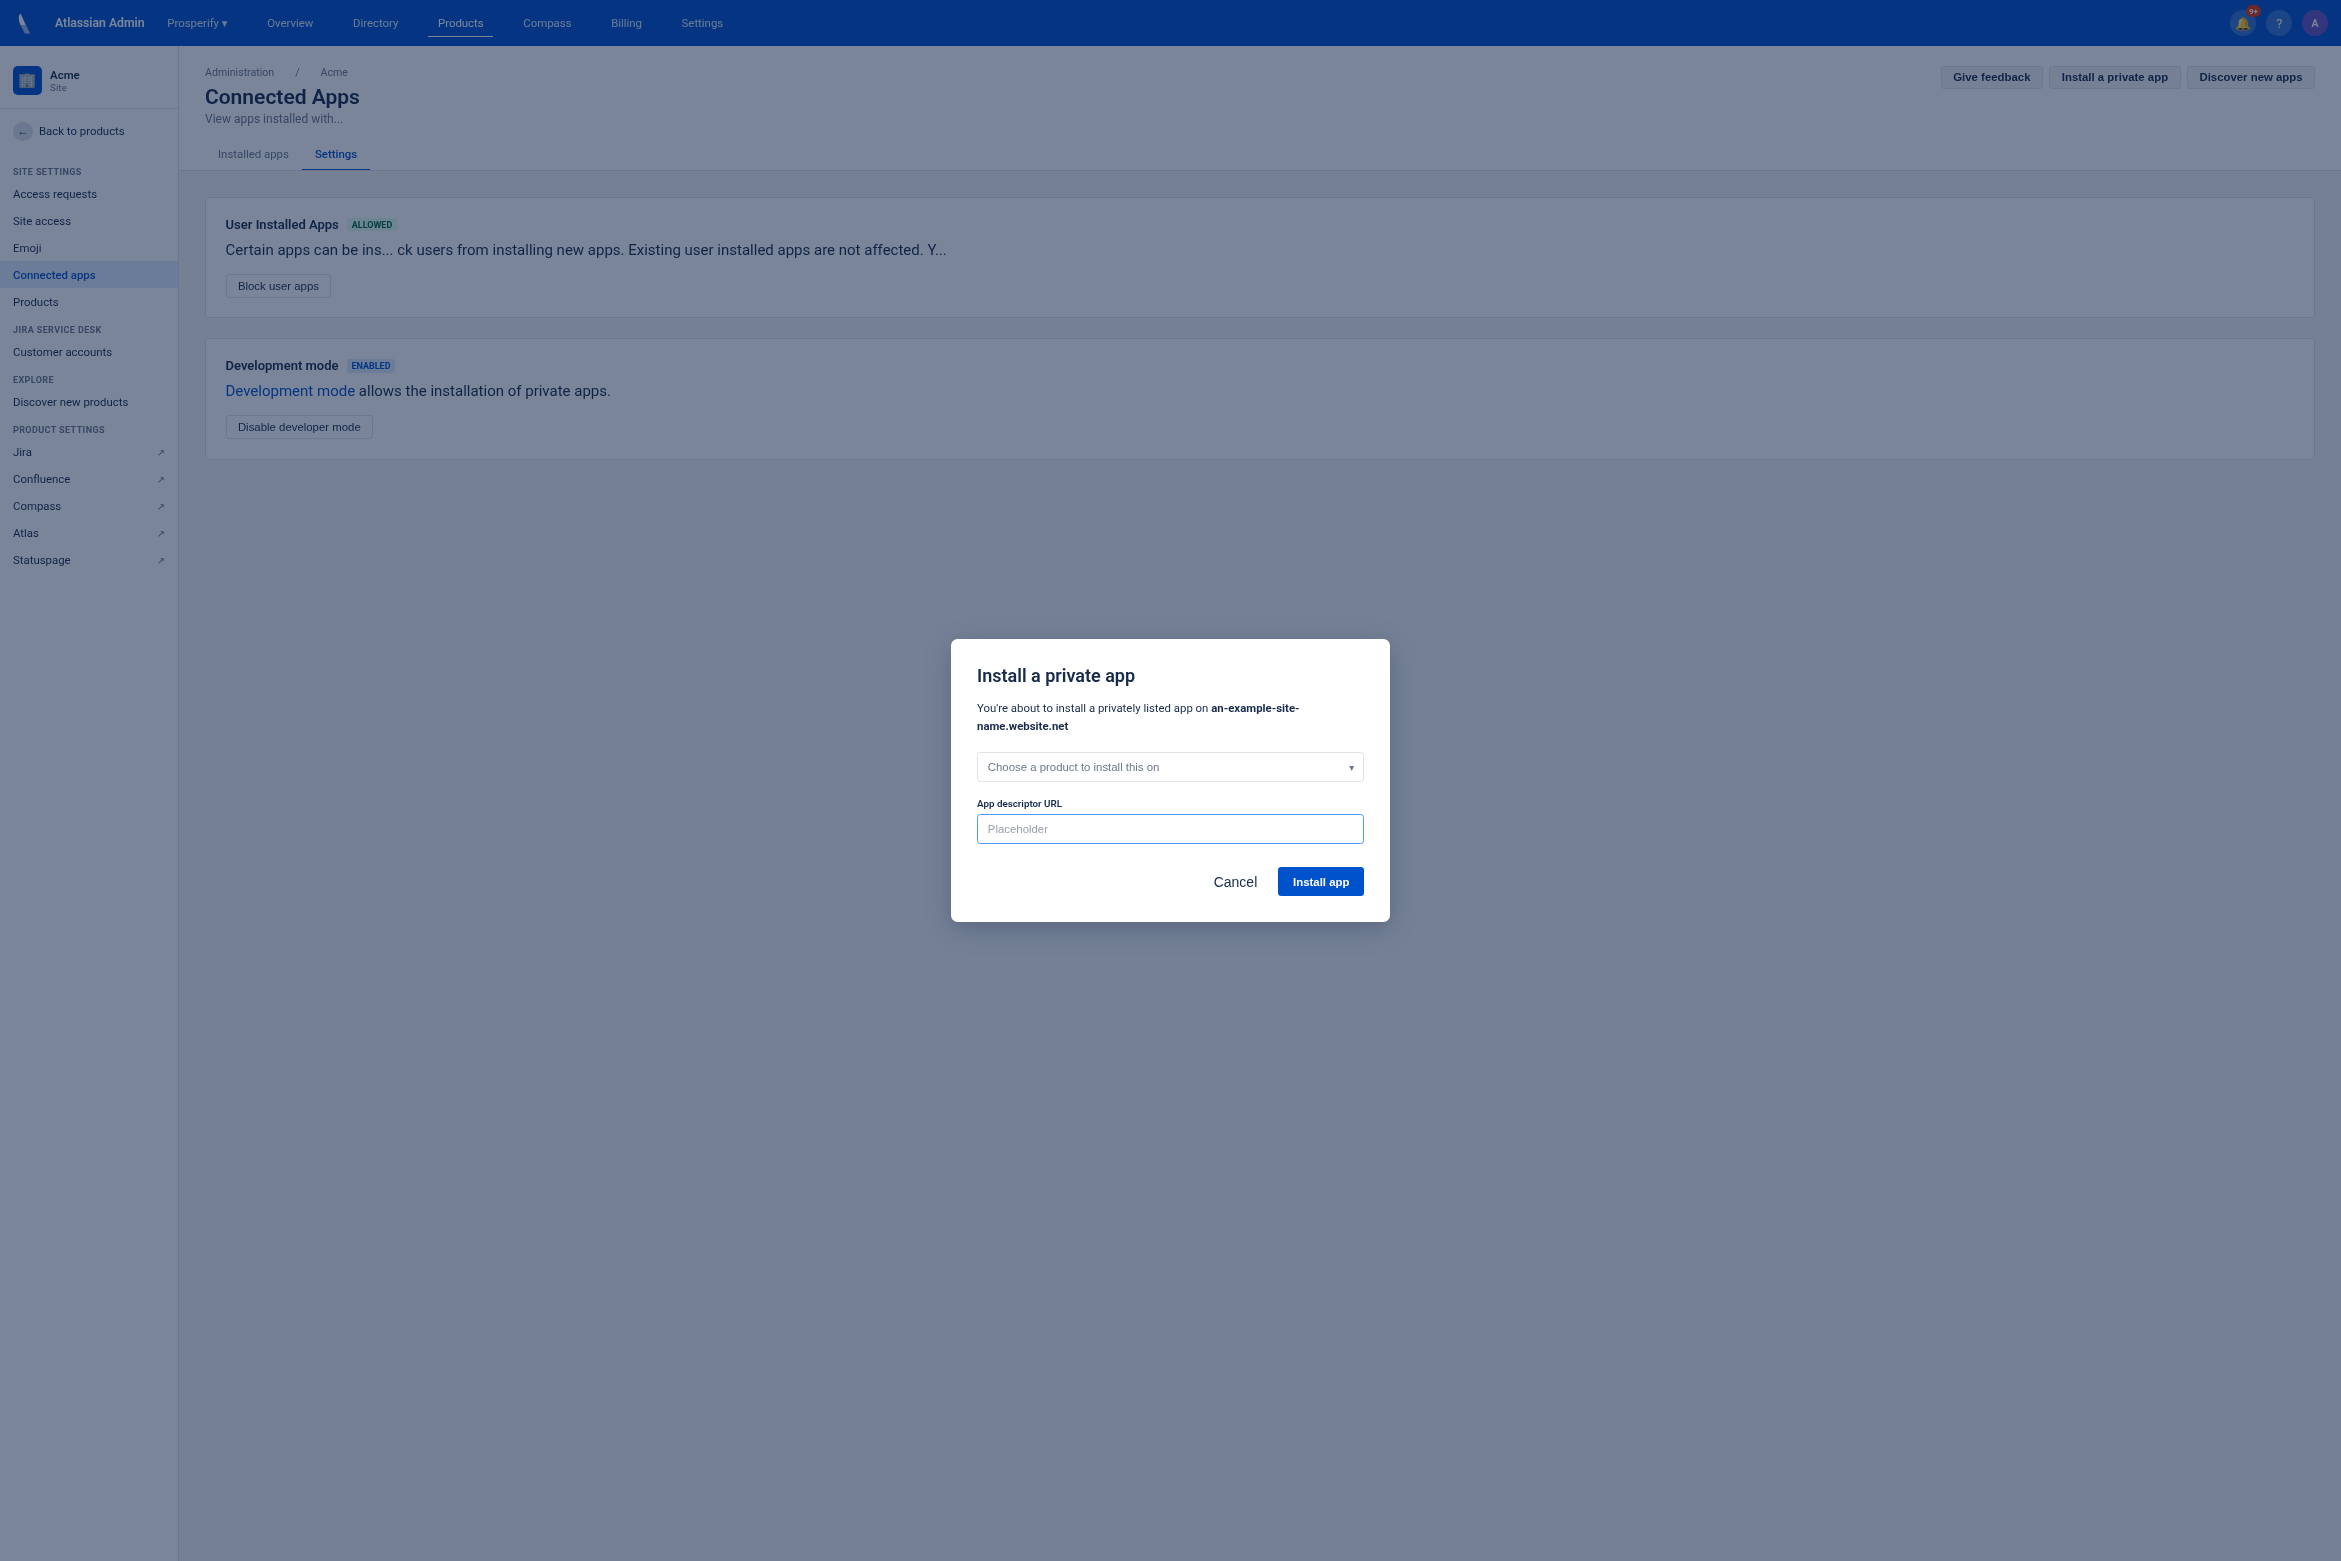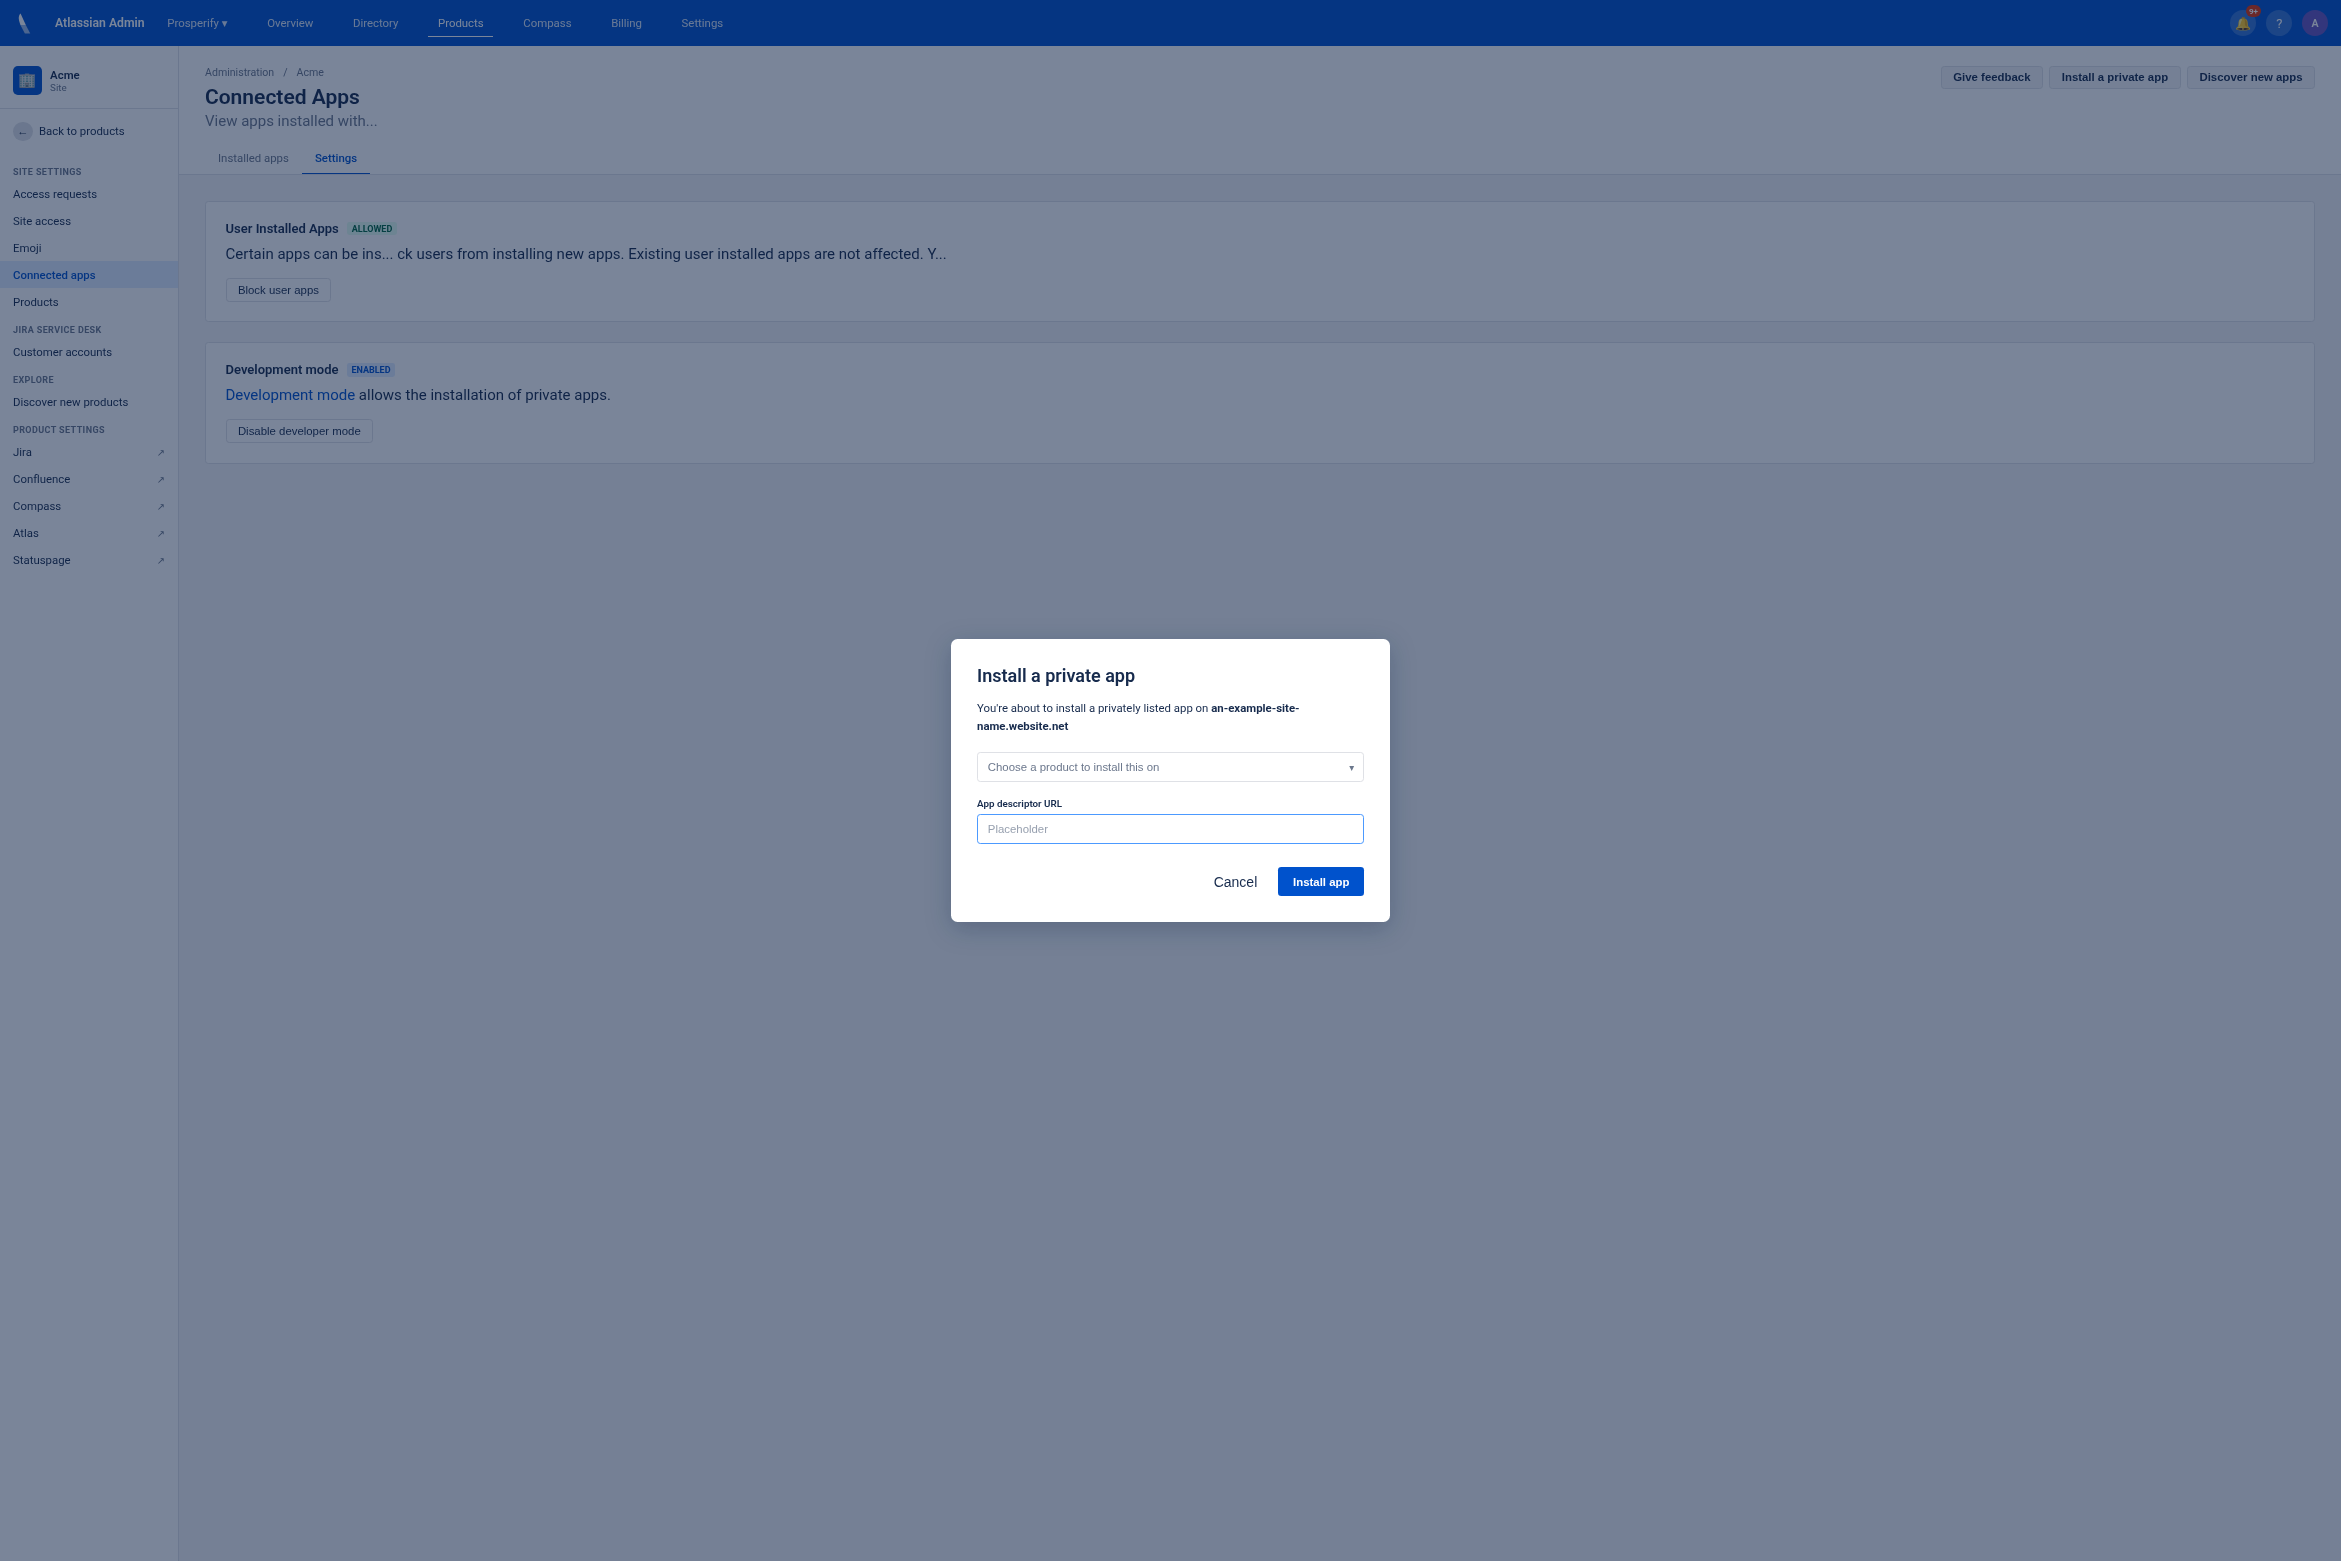--- a/index.html
+++ b/index.html
@@ -208,32 +208,32 @@
     .content-header {
       background: white;
       padding: 19.5px 26px 0;
       border-bottom: 0.8px solid #dfe1e6;
     }
     .breadcrumb {
       font-size: 10.6px;
       color: #6b778c;
       margin-bottom: 6.5px;
       display: flex;
-      gap: 9px;
+      gap: 21px;
       align-items: center;
     }
     .breadcrumb a { color: #6b778c; text-decoration: none; }
     .content-title {
       font-size: 21px;
       font-weight: 600;
       color: #172b4d;
       margin-bottom: 3.3px;
     }
     .content-subtitle {
-      font-size: 15px;
+      font-size: 12px;
       color: #6b778c;
       margin-bottom: 13px;
     }
     .content-actions {
       display: flex;
       gap: 6.5px;
       position: absolute;
       top: 19.5px;
       right: 26px;
     }

